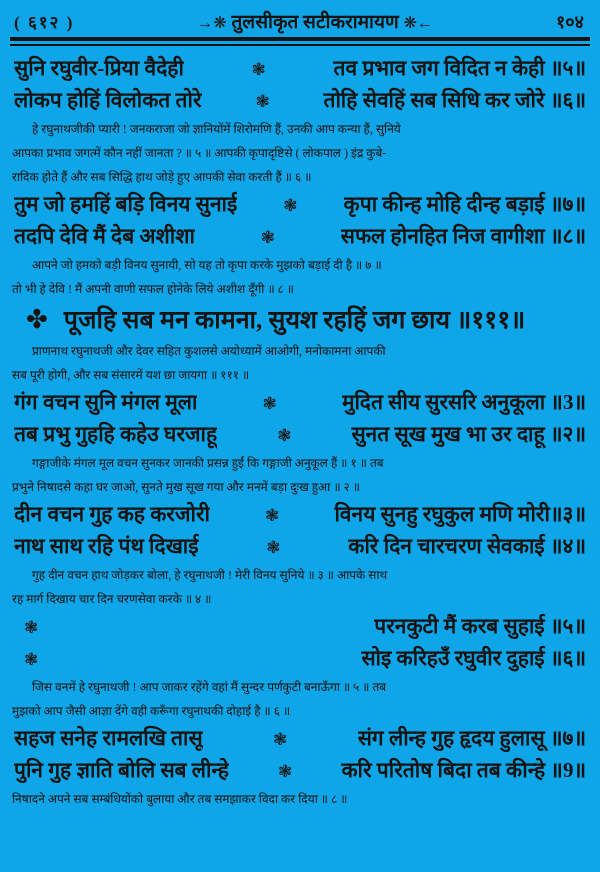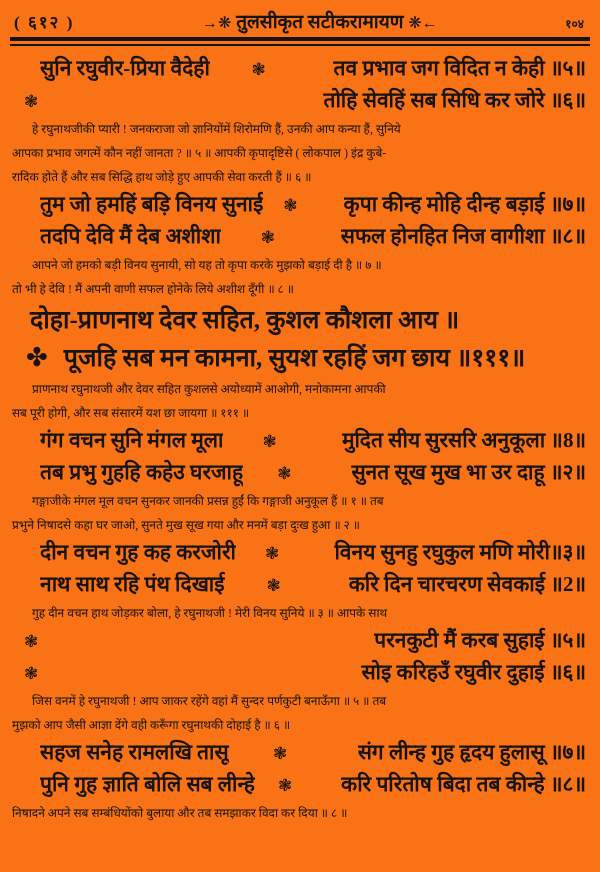--- a/index.html
+++ b/index.html
@@ -1,34 +1,34 @@
 <!DOCTYPE html>
 <html><head>
 <meta charset="utf-8">
 <style>
   html,body{margin:0;padding:0;background:#e8e8e8;}
   .page{
     width:600px;height:872px;box-sizing:border-box;margin:0;
-    background:#f97316;color:#171310;
+    background:#0ea5e9;color:#171310;
     font-family:"Liberation Serif","DejaVu Serif",serif;
     padding:6px 10px 4px 10px;overflow:hidden;
   }
   .header{display:flex;justify-content:space-between;align-items:baseline;padding:2px 6px 0 4px;}
   .pageno-left{font-size:17px;font-weight:700;letter-spacing:2px;white-space:nowrap;}
   .title-wrap{font-size:19px;font-weight:700;white-space:nowrap;}
   .title-orn{font-size:16px;font-weight:400;}
-  .pageno-right{font-size:12px;font-weight:700;white-space:nowrap;}
+  .pageno-right{font-size:18px;font-weight:700;white-space:nowrap;}
   .rule{border-top:4px solid #141414;border-bottom:2px solid #141414;height:3px;margin:3px 0 7px 0;}
   .text-body{padding:0 2px;}
   .verse-line{
     display:flex;justify-content:space-between;align-items:baseline;
     font-size:21px;font-weight:700;line-height:30px;
     white-space:nowrap;overflow:hidden;padding:0 2px;
   }
-  .verse-half{overflow:hidden;text-overflow:clip;margin-left:26px;}
+  .verse-half{overflow:hidden;text-overflow:clip;}
   .verse-flower{font-size:17px;font-weight:400;padding:0 10px;flex:0 0 auto;}
   .commentary-line{
     font-size:12px;line-height:24px;white-space:nowrap;overflow:hidden;
     font-weight:400;
   }
   .commentary-line.first{text-indent:20px;}
   .doha-line{
     display:flex;align-items:baseline;font-size:25px;font-weight:700;
     line-height:38px;white-space:nowrap;overflow:hidden;
   }
@@ -47,85 +47,84 @@
     <span class="pageno-right">१०४</span>
   </div>
   <div class="rule"></div>
   <div class="text-body">
       <div class="verse-line">
         <span class="verse-half">सुनि  रघुवीर-प्रिया  वैदेही</span>
         <span class="verse-flower">❃</span>
         <span class="verse-half">तव प्रभाव जग विदित न केही ॥५॥</span>
       </div>
       <div class="verse-line">
+        <span class="verse-half">लोकप  होहिं  विलोकत  तोरे</span>
         <span class="verse-flower">❃</span>
         <span class="verse-half">तोहि सेवहिं सब सिधि कर जोरे ॥६॥</span>
       </div>
       <div class="commentary-line first">हे रघुनाथजीकी प्यारी ! जनकराजा जो ज्ञानियोंमें शिरोमणि हैं, उनकी आप कन्या हैं, सुनिये</div>
       <div class="commentary-line">आपका प्रभाव जगत्में कौन नहीं जानता ? ॥ ५ ॥ आपकी कृपादृष्टिसे ( लोकपाल ) इंद्र कुबे-</div>
       <div class="commentary-line">रादिक होते हैं और सब सिद्धि हाथ जोड़े हुए आपकी सेवा करती हैं ॥ ६ ॥</div>
       <div class="verse-line">
         <span class="verse-half">तुम जो हमहिं बड़ि विनय सुनाई</span>
         <span class="verse-flower">❃</span>
         <span class="verse-half">कृपा कीन्ह मोहि दीन्ह बड़ाई ॥७॥</span>
       </div>
       <div class="verse-line">
         <span class="verse-half">तदपि  देवि  मैं  देब  अशीशा</span>
         <span class="verse-flower">❃</span>
         <span class="verse-half">सफल होनहित निज वागीशा ॥८॥</span>
       </div>
       <div class="commentary-line first">आपने जो हमको  बड़ी विनय  सुनायी, सो  यह तो कृपा  करके मुझको बड़ाई दी है ॥ ७ ॥</div>
       <div class="commentary-line">तो भी हे देवि ! मैं अपनी वाणी सफल होनेके लिये अशीश दूँगी ॥ ८ ॥</div>
-      <div class="doha-line no-fleuron">
-        <span>दोहा-प्राणनाथ देवर सहित, कुशल  कौशला  आय ॥</span>
-      </div>
       <div class="doha-line">
         <span class="fleuron">✤</span>
         <span>पूजहि सब मन कामना, सुयश रहहिं जग छाय ॥१११॥</span>
       </div>
       <div class="commentary-line first">प्राणनाथ रघुनाथजी और देवर सहित  कुशलसे अयोध्यामें  आओगी, मनोकामना आपकी</div>
       <div class="commentary-line">सब पूरी होगी, और सब संसारमें यश  छा जायगा ॥ १११ ॥</div>
       <div class="verse-line">
         <span class="verse-half">गंग वचन सुनि मंगल मूला</span>
         <span class="verse-flower">❃</span>
-        <span class="verse-half">मुदित सीय सुरसरि  अनुकूला ॥8॥</span>
+        <span class="verse-half">मुदित सीय सुरसरि  अनुकूला ॥3॥</span>
       </div>
       <div class="verse-line">
         <span class="verse-half">तब प्रभु गुहहि कहेउ घरजाहू</span>
         <span class="verse-flower">❃</span>
         <span class="verse-half">सुनत सूख मुख  भा  उर दाहू ॥२॥</span>
       </div>
       <div class="commentary-line first">गङ्गाजीके मंगल मूल वचन सुनकर जानकी  प्रसन्न हुईं कि गङ्गाजी अनुकूल हैं ॥ १ ॥ तब</div>
       <div class="commentary-line">प्रभुने निषादसे कहा घर जाओ, सुनते मुख सूख गया और मनमें बड़ा दुःख हुआ ॥ २ ॥</div>
       <div class="verse-line">
         <span class="verse-half">दीन वचन गुह  कह करजोरी</span>
         <span class="verse-flower">❃</span>
         <span class="verse-half">विनय सुनहु रघुकुल मणि मोरी॥३॥</span>
       </div>
       <div class="verse-line">
         <span class="verse-half">नाथ साथ  रहि  पंथ दिखाई</span>
         <span class="verse-flower">❃</span>
-        <span class="verse-half">करि दिन  चारचरण  सेवकाई ॥2॥</span>
+        <span class="verse-half">करि दिन  चारचरण  सेवकाई ॥४॥</span>
       </div>
       <div class="commentary-line first">गुह दीन वचन हाथ जोड़कर बोला, हे रघुनाथजी ! मेरी विनय सुनिये ॥ ३ ॥ आपके साथ</div>
+      <div class="commentary-line">रह मार्ग दिखाय चार दिन चरणसेवा करके ॥ ४ ॥</div>
       <div class="verse-line">
         <span class="verse-flower">❃</span>
         <span class="verse-half">परनकुटी  मैं   करब  सुहाई ॥५॥</span>
       </div>
       <div class="verse-line">
         <span class="verse-flower">❃</span>
         <span class="verse-half">सोइ करिहउँ  रघुवीर  दुहाई ॥६॥</span>
       </div>
       <div class="commentary-line first">जिस वनमें हे रघुनाथजी ! आप जाकर रहेंगे वहां मैं सुन्दर पर्णकुटी बनाऊँगा ॥ ५ ॥ तब</div>
       <div class="commentary-line">मुझको आप जैसी आज्ञा देंगे वही करूँगा रघुनाथकी दोहाई है ॥ ६ ॥</div>
       <div class="verse-line">
         <span class="verse-half">सहज सनेह  रामलखि  तासू</span>
         <span class="verse-flower">❃</span>
         <span class="verse-half">संग लीन्ह गुह  हृदय हुलासू ॥७॥</span>
       </div>
       <div class="verse-line">
         <span class="verse-half">पुनि गुह ज्ञाति बोलि सब लीन्हे</span>
         <span class="verse-flower">❃</span>
-        <span class="verse-half">करि परितोष बिदा तब कीन्हे ॥८॥</span>
+        <span class="verse-half">करि परितोष बिदा तब कीन्हे ॥9॥</span>
       </div>
       <div class="commentary-line">निषादने अपने सब सम्बंधियोंको बुलाया और तब  समझाकर विदा कर दिया ॥ ८ ॥</div>
     </div>
 </div>
 
 </body></html>

